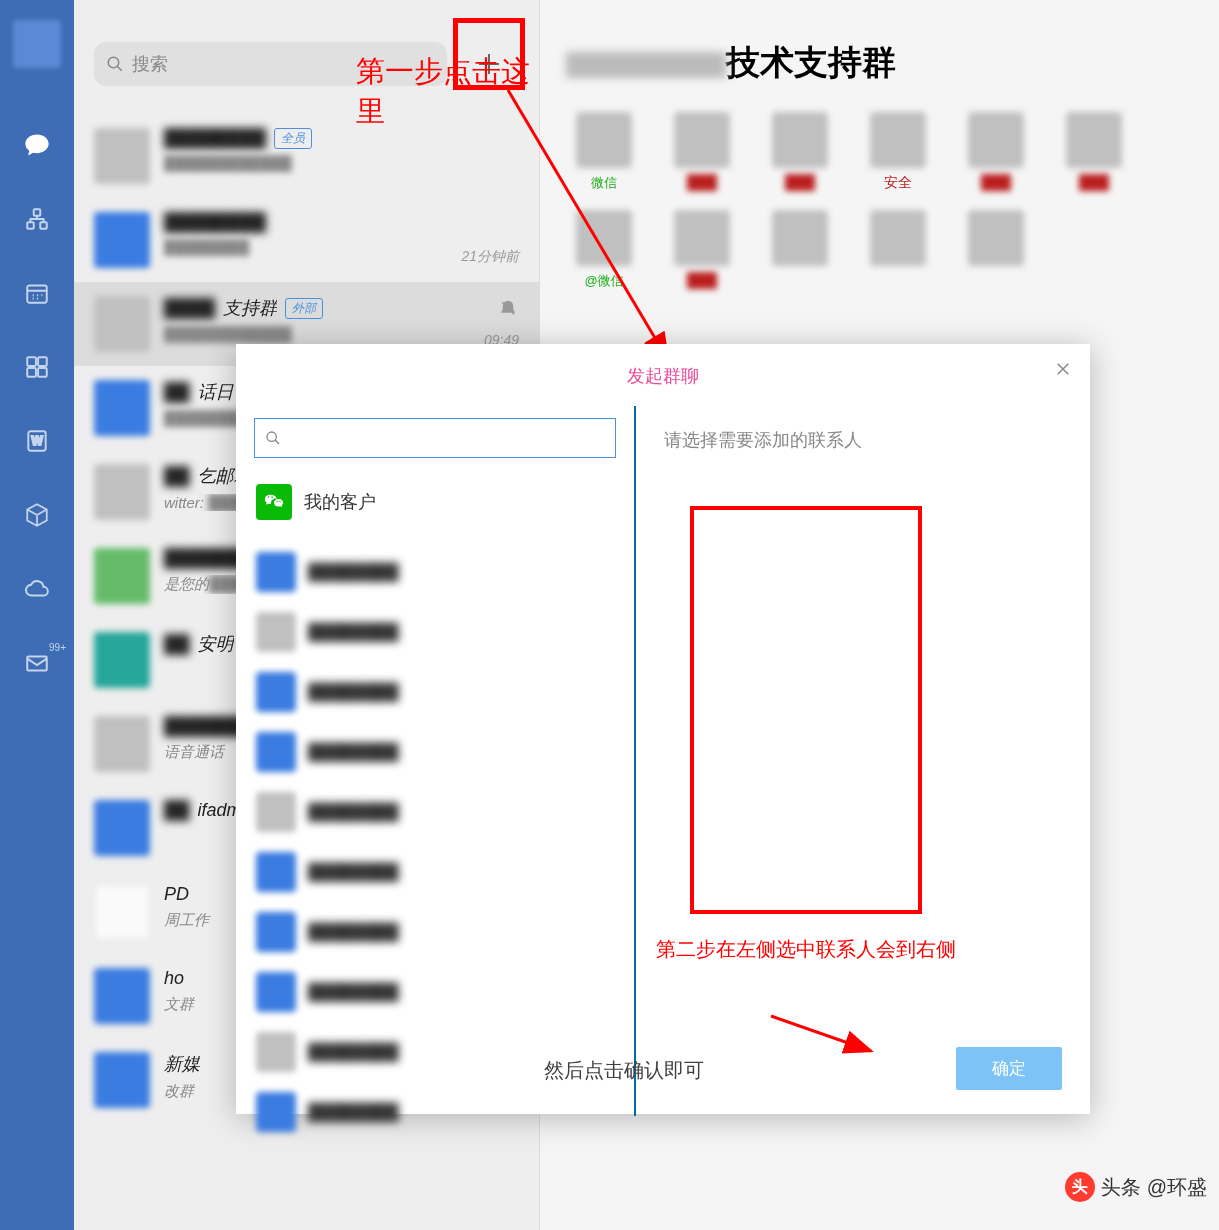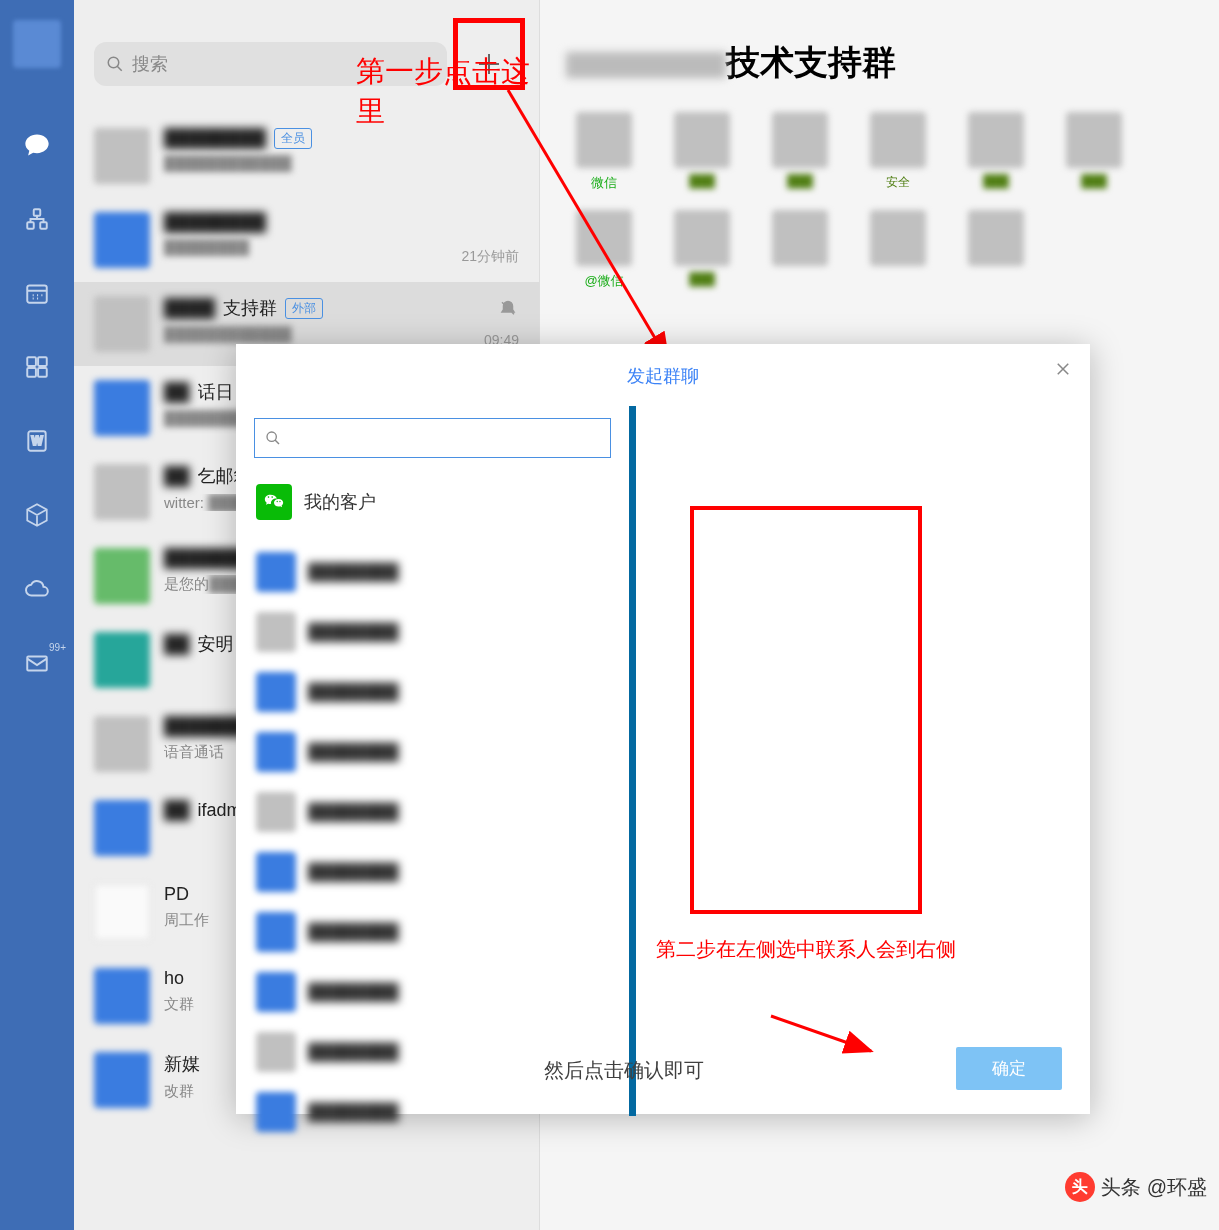--- a/index.html
+++ b/index.html
@@ -14,21 +14,21 @@
 
 
 .chat-list { position: absolute; left: 74px; top: 0; width: 466px; height: 100%; background: #eeeeee; border-right: 1px solid #ddd; }
 .search-row { display: flex; align-items: center; padding: 34px 20px 20px 20px; gap: 12px; position: relative; }
 .search-box { flex: 1; height: 44px; background: #e0e0e0; border-radius: 12px; display: flex; align-items: center; padding: 0 12px; color: #888; font-size: 18px; }
 .search-box svg { margin-right: 8px; flex-shrink: 0; }
 .plus-btn { width: 60px; height: 60px; display: flex; align-items: center; justify-content: center; color: #555; cursor: pointer; position: relative; }
 .plus-hl { position: absolute; border: 5px solid #ff0000; top: 18px; right: 14px; width: 72px; height: 72px; pointer-events: none; z-index: 5; }
 .step1-text { position: absolute; color: #ff0000; font-size: 29px; top: 52px; left: 282px; z-index: 5; pointer-events: none; font-weight: 400; }
 
-.chat-item { display: flex; padding: 14px 20px; align-items: flex-start; gap: 14px; position: relative; filter: blur(0); }
+.chat-item { display: flex; padding: 14px 20px; align-items: flex-start; gap: 14px; position: relative; filter: blur(0); font-style: italic; }
 .chat-item.selected { background: #dcdcdc; }
 .chat-avatar { width: 56px; height: 56px; border-radius: 4px; flex-shrink: 0; filter: blur(3px); }
 .chat-body { flex: 1; min-width: 0; }
 .chat-title-row { display: flex; align-items: center; gap: 8px; }
 .chat-title { font-size: 18px; color: #222; filter: blur(4px); white-space: nowrap; overflow: hidden; }
 .chat-title.visible { filter: none; }
 .chat-sub { font-size: 15px; color: #888; margin-top: 6px; filter: blur(3px); white-space: nowrap; overflow: hidden; }
 .chat-sub.visible { filter: none; }
 .chat-time { position: absolute; right: 20px; top: 50px; font-size: 14px; color: #999; text-align: center; }
 .chat-mute { position: absolute; right: 22px; top: 18px; color: #999; }
@@ -40,30 +40,30 @@
 .av-white { background: #fafafa; border: 1px solid #ddd; }
 
 
 .detail { position: absolute; left: 540px; top: 0; right: 0; padding: 40px 30px 0 26px; }
 .detail-title { font-size: 34px; font-weight: 700; color: #000; }
 .detail-title .blur { filter: blur(4px); display: inline-block; width: 160px; background: #bbb; height: 26px; vertical-align: middle; }
 .detail-sub { font-size: 17px; color: #666; margin-top: 14px; }
 .members { margin-top: 26px; display: grid; grid-template-columns: repeat(6, 76px); gap: 18px 22px; }
 .member { display: flex; flex-direction: column; align-items: center; gap: 6px; }
 .member-av { width: 56px; height: 56px; border-radius: 4px; filter: blur(3px); }
-.member-name { font-size: 12px; color: #4d7c0f; filter: blur(3px); }
+.member-name { font-size: 14px; color: #b91c1c; filter: blur(3px); }
 .member-name.visible { filter: none; }
 .wx-tag { font-size: 13px; color: #1aad19; }
 
 
 .modal { position: absolute; left: 236px; top: 344px; width: 854px; height: 770px; background: #fff; box-shadow: 0 4px 30px rgba(0,0,0,0.25); z-index: 10; }
-.modal-title { text-align: center; font-size: 18px; color: #3b82f6; padding: 20px 0 18px; }
+.modal-title { text-align: center; font-size: 18px; color: #ec4899; padding: 20px 0 18px; }
 .modal-close { position: absolute; right: 18px; top: 16px; color: #888; cursor: pointer; }
 .modal-body { display: flex; height: calc(100% - 60px); }
-.modal-left { width: 400px; padding: 12px 18px; border-right: 7px solid #0369a1; }
+.modal-left { width: 400px; padding: 12px 18px; border-right: 2px solid #0369a1; }
 .modal-search { border: 1px solid #4a90e2; height: 40px; display: flex; align-items: center; padding: 0 10px; margin-bottom: 16px; }
 .modal-search input { border: none; outline: none; flex: 1; font-size: 15px; margin-left: 8px; }
 .category { display: flex; align-items: center; gap: 12px; padding: 10px 2px; cursor: pointer; }
 .cat-icon { width: 36px; height: 36px; border-radius: 4px; background: #09bb07; display: flex; align-items: center; justify-content: center; color: #fff; font-size: 18px; }
 .cat-label { font-size: 18px; color: #333; }
 .contact-list { margin-top: 12px; }
 .contact-item { display: flex; align-items: center; gap: 12px; padding: 10px 2px; cursor: pointer; }
 .contact-av { width: 40px; height: 40px; border-radius: 4px; filter: blur(3px); }
 .contact-name { font-size: 16px; color: #333; filter: blur(4px); flex: 1; }
 .modal-right { flex: 1; padding: 22px 28px; position: relative; }
@@ -387,20 +387,21 @@
             <div class="contact-av av-gray"></div>
             <div class="contact-name">████████</div>
           </div>
           <div class="contact-item">
             <div class="contact-av av-blue"></div>
             <div class="contact-name">████████</div>
           </div>
         </div>
     </div>
     <div class="modal-right">
+      <div class="right-hint">请选择需要添加的联系人</div>
       <div class="sel-box"></div>
       <div class="step2-text">第二步在左侧选中联系人会到右侧</div>
       <svg class="arrow1" style="position:absolute; left:130px; bottom:50px;" width="120" height="60">
         <defs>
             <marker id="ah2" markerWidth="12" markerHeight="12" refX="9" refY="4" orient="auto">
               <path d="M0,0 L10,4 L0,8 z" fill="#ff0000"></path>
             </marker>
           </defs>
         <path d="M5 10 L105 45" stroke="#ff0000" stroke-width="3" fill="none" marker-end="url(#ah2)"></path>
       </svg>

